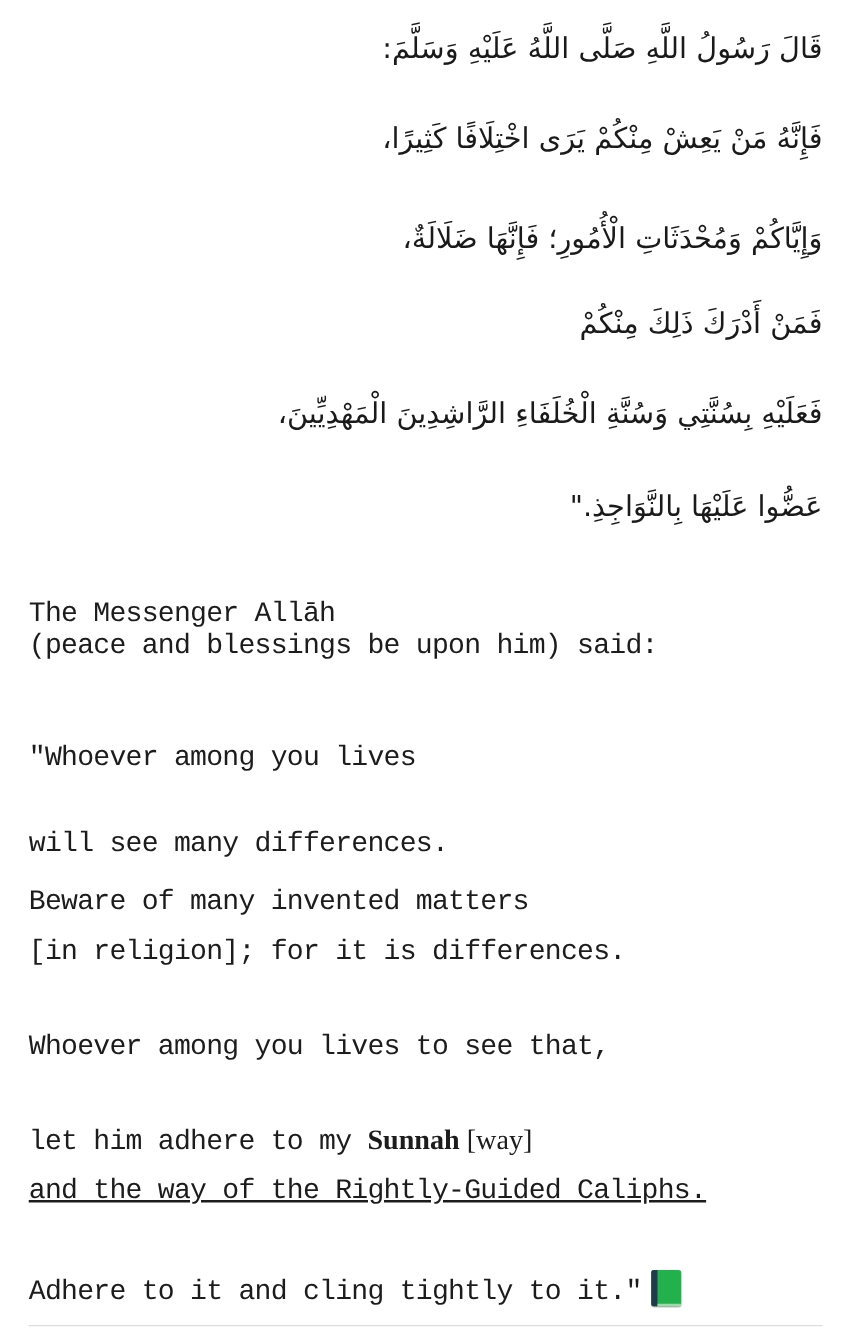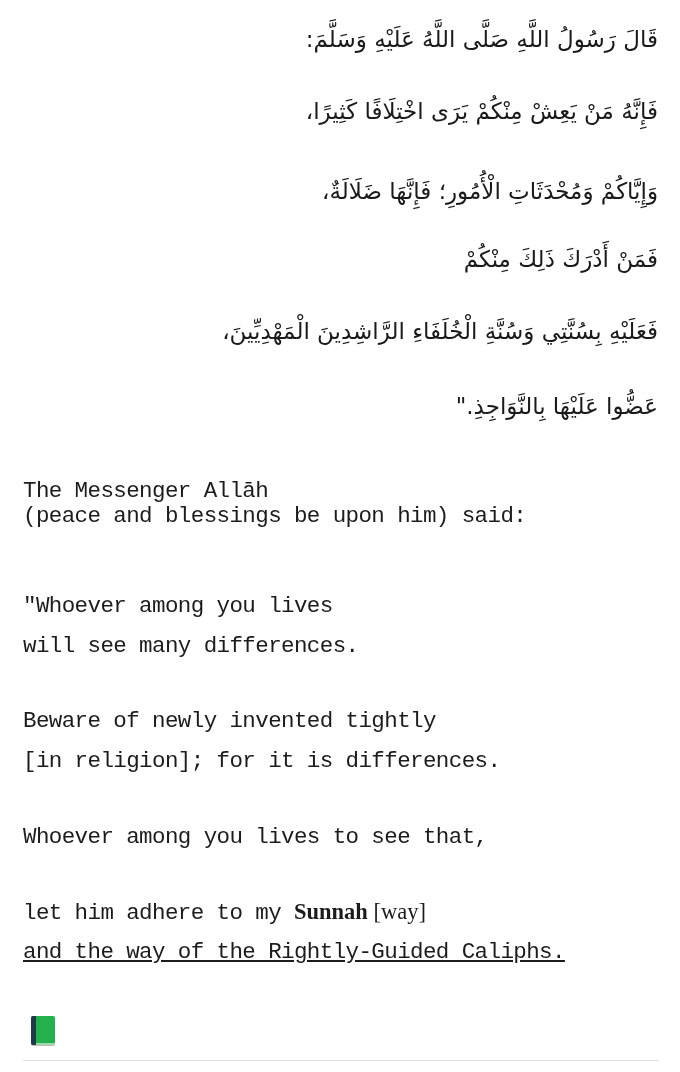--- a/index.html
+++ b/index.html
@@ -100,30 +100,30 @@
   <div class="ar-line" style="top:246px;">فَمَنْ أَدْرَكَ ذَلِكَ مِنْكُمْ</div>
   <div class="ar-line" style="top:318px;text-align:right;">فَعَلَيْهِ بِسُنَّتِي وَسُنَّةِ الْخُلَفَاءِ الرَّاشِدِينَ الْمَهْدِيِّينَ،</div>
   <div class="ar-line" style="top:393px;">عَضُّوا عَلَيْهَا بِالنَّوَاجِذِ."</div>
 </div>
 
 <div class="en-block">
   <div class="en-line" style="top:480px;">The Messenger Allāh</div>
   <div class="en-line" style="top:505px;">(peace and blessings be upon him) said:</div>
 
   <div class="en-line" style="top:595px;">"Whoever among you lives</div>
-  <div class="en-line" style="top:635px;text-align:right;">will see many differences.</div>
+  <div class="en-line" style="top:664px;text-align:right;">will see many differences.</div>
 
-  <div class="en-line" style="top:710px;">Beware of newly invented tightly</div>
+  <div class="en-line" style="top:710px;">Beware of many invented matters</div>
   <div class="en-line" style="top:750px;">[in religion]; for it is differences.</div>
 
   <div class="en-line" style="top:826px;">Whoever among you lives to see that,</div>
 
   <div class="en-line" style="top:901px;">
     <span>let him adhere to my </span><span class="bold-serif">Sunnah</span><span class="plain-serif"> [way]</span>
   </div>
   <div class="en-line" style="top:941px;text-decoration:underline;">and the way of the Rightly-Guided Caliphs.</div>
 
   <div class="en-line" style="top:1016px;">
-    <span class="book-icon"></span>
+    <span>Adhere to it and cling tightly to it."</span><span class="book-icon"></span>
   </div>
 </div>
 
 <div class="divider"></div>
 
 </body></html>

